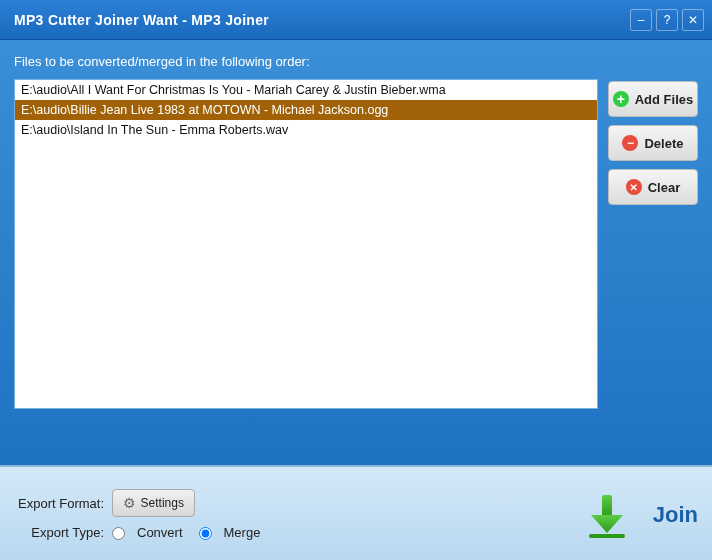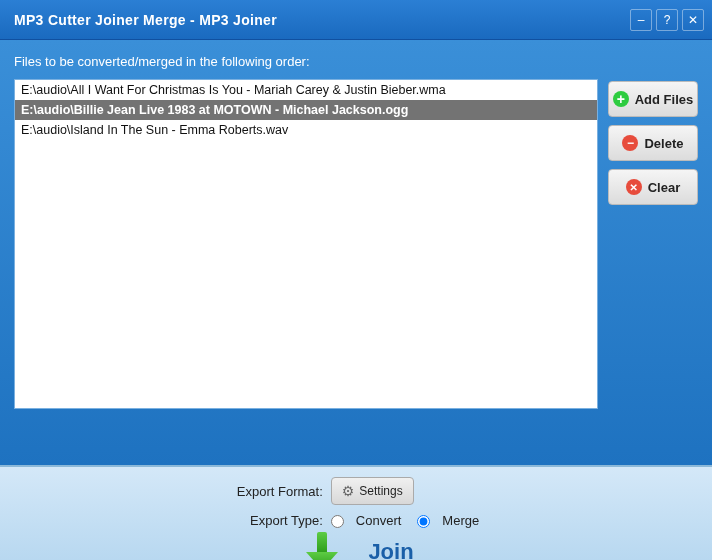--- a/index.html
+++ b/index.html
@@ -71,23 +71,22 @@
       overflow-y: auto;
     }
     .file-item {
       padding: 3px 6px;
       font-size: 12.5px;
       color: #111;
       cursor: pointer;
       user-select: none;
     }
     .file-item.selected {
-      background: #737373;
-      color: white;
-      font-weight: bold;
+      background: #a16207;
+      color: white;
     }
 
     .side-buttons {
       display: flex;
       flex-direction: column;
       gap: 8px;
       padding-top: 2px;
     }
 
     .action-btn {
@@ -148,21 +147,20 @@
 
     
     .bottom-bar {
       background: linear-gradient(180deg, #d4e8f8 0%, #b8d8f0 100%);
       height: 95px;
       border-top: 2px solid #8bb8d8;
       padding: 10px 14px 8px 14px;
       display: flex;
       align-items: center;
       justify-content: space-between;
-      flex-direction: column;
     }
 
     .bottom-left {
       display: flex;
       flex-direction: column;
       gap: 8px;
     }
 
     .form-row {
       display: flex;
@@ -239,21 +237,21 @@
       font-size: 22px;
       font-weight: bold;
       color: #1a5fa8;
     }
   </style>
 </head>
 <body>
 
 <div class="title-bar">
   <div class="title-bar-text">
-    <span>MP3 Cutter Joiner Merge</span>
+    <span>MP3 Cutter Joiner Want</span>
     <span> -  </span>
     <span>MP3 Joiner</span>
   </div>
   <div class="title-bar-controls">
     <button class="title-btn">–</button>
     <button class="title-btn">?</button>
     <button class="title-btn close">✕</button>
   </div>
 </div>
 

